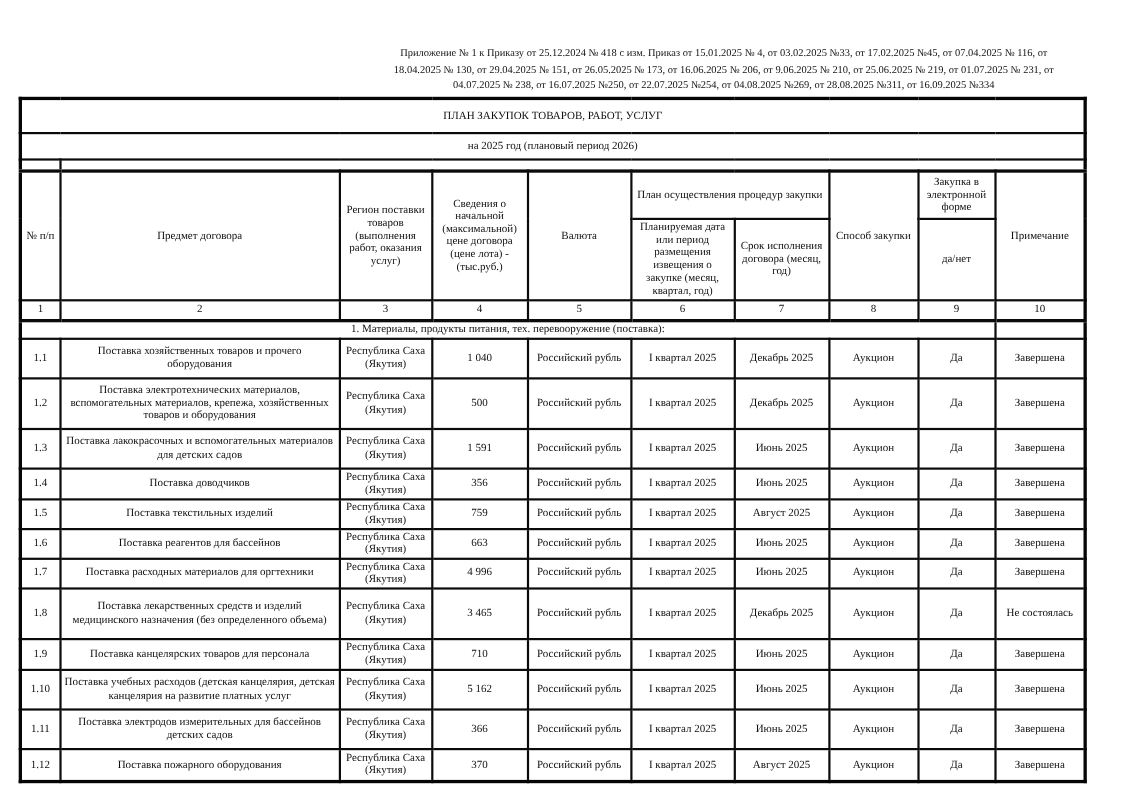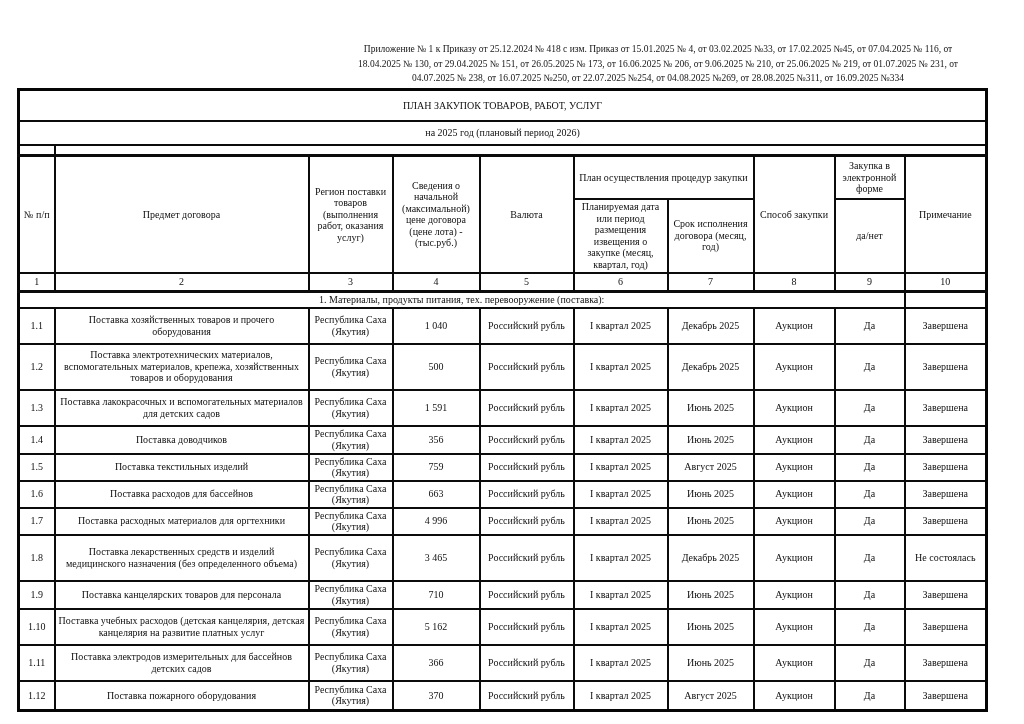--- a/index.html
+++ b/index.html
@@ -171,21 +171,21 @@
     <td class="nowrap">759</td>
     <td class="small nowrap">Российский рубль</td>
     <td class="nowrap">I квартал 2025</td>
     <td class="nowrap">Август 2025</td>
     <td>Аукцион</td>
     <td>Да</td>
     <td class="small">Завершена</td>
   </tr>
       <tr>
     <td>1.6</td>
-    <td class="subject">Поставка расходов для бассейнов</td>
+    <td class="subject">Поставка реагентов для бассейнов</td>
     <td class="small">Республика Саха (Якутия)</td>
     <td class="nowrap">663</td>
     <td class="small nowrap">Российский рубль</td>
     <td class="nowrap">I квартал 2025</td>
     <td class="nowrap">Июнь 2025</td>
     <td>Аукцион</td>
     <td>Да</td>
     <td class="small">Завершена</td>
   </tr>
       <tr>

